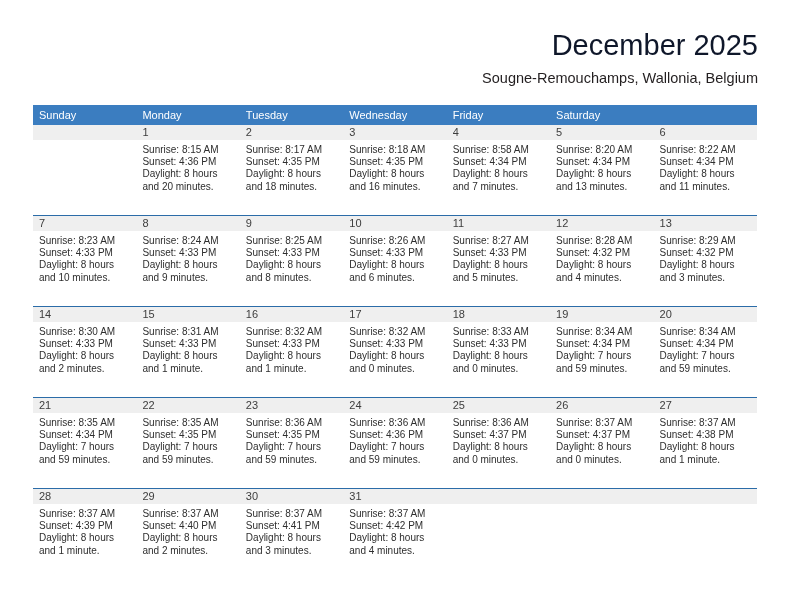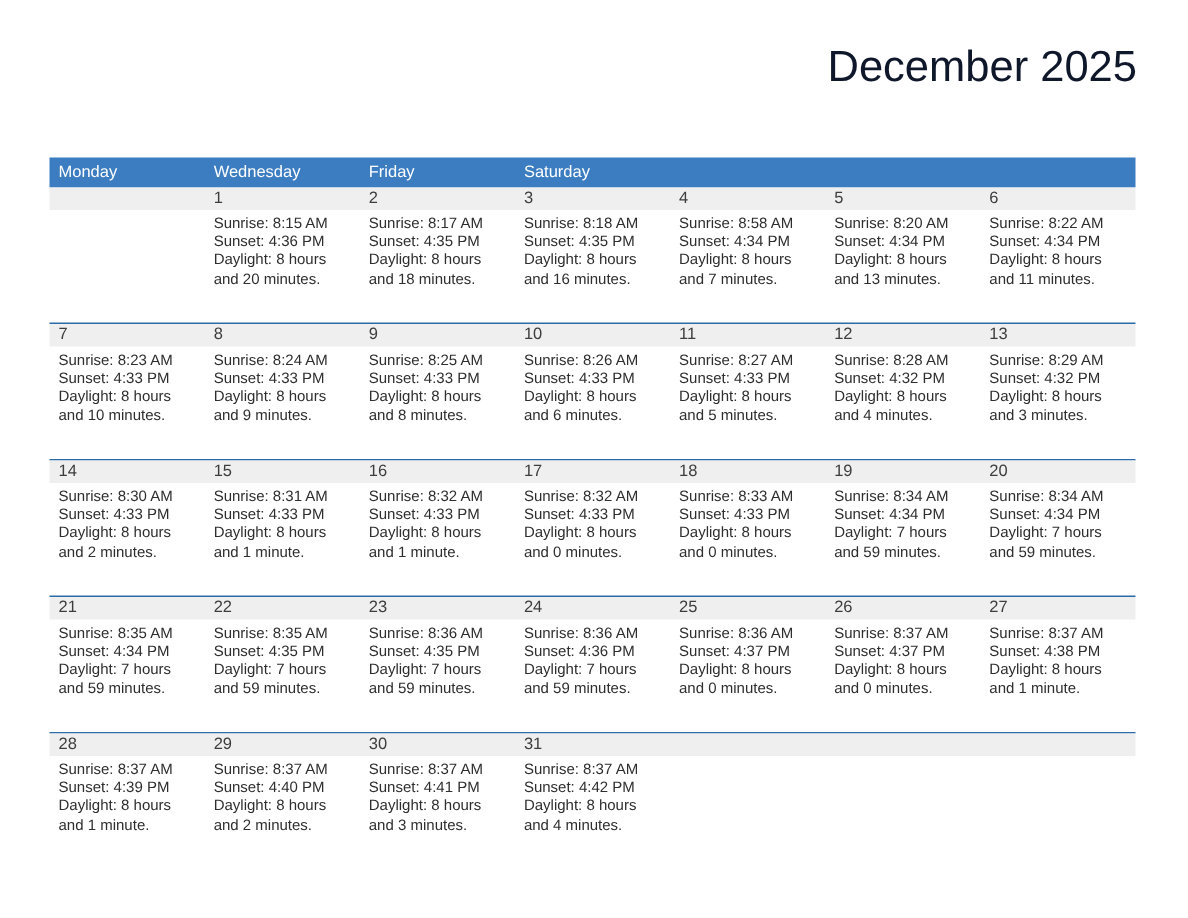--- a/index.html
+++ b/index.html
@@ -142,27 +142,30 @@
   }
 </style>
 </head>
 <body>
 
 <div class="page-header">
 
 
   <div class="title-block">
     <div class="cal-title">December 2025</div>
+    <div class="cal-subtitle">Sougne-Remouchamps, Wallonia, Belgium</div>
   </div>
 
 </div>
 
 <div class="calendar">
   <div class="weekday-row" id="weekday-row">
+      <div class="weekday">Sunday</div>
       <div class="weekday">Monday</div>
+      <div class="weekday">Tuesday</div>
       <div class="weekday">Wednesday</div>
       <div class="weekday">Friday</div>
       <div class="weekday">Saturday</div>
     </div>
   <div id="weeks-container">
       <div class="week-row first">
         <div class="day-cell empty">
           <div class="day-num"></div>
         </div>
         <div class="day-cell">

